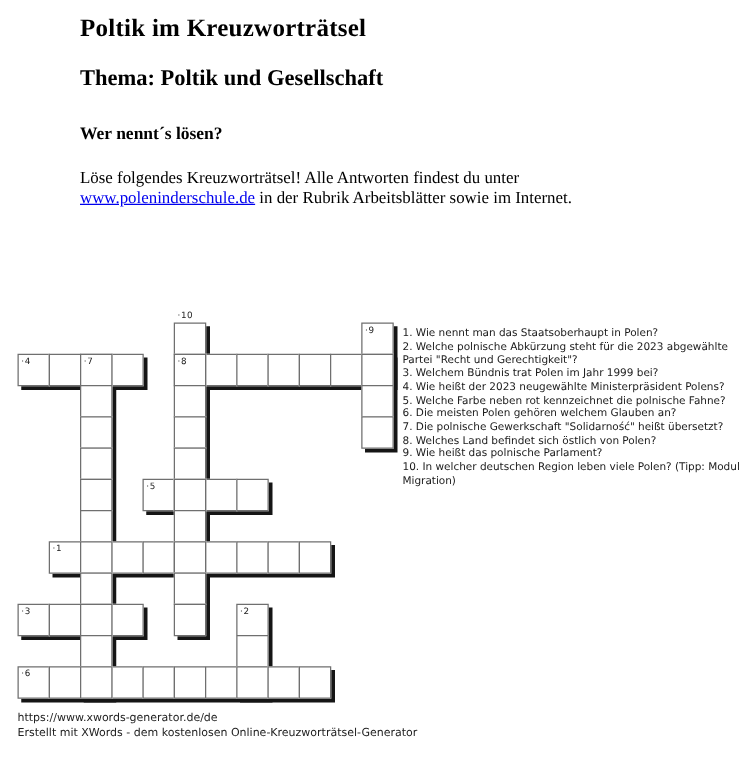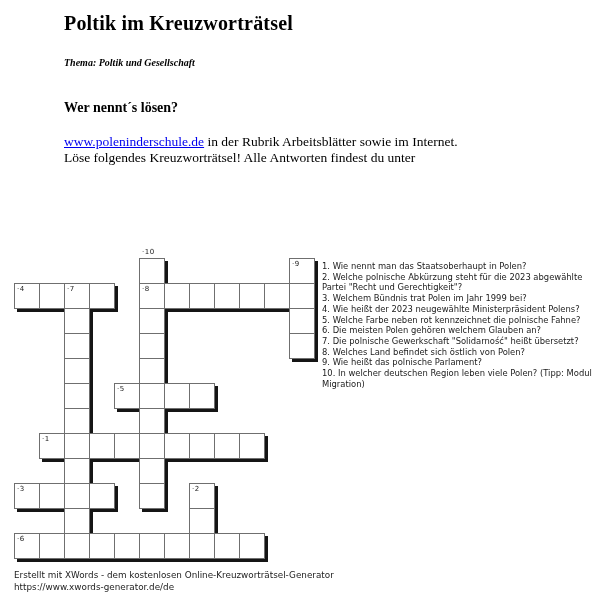--- a/index.html
+++ b/index.html
@@ -3,21 +3,21 @@
 <meta charset="utf-8">
 <style>
   html,body{margin:0;padding:0;}
   body{
     width:600px;height:609px;background:#ffffff;position:relative;
     font-family:"Liberation Serif", serif;color:#000;overflow:hidden;
   }
   .abs{position:absolute;}
   
   .title{left:64px;top:12px;font-size:20px;font-weight:bold;letter-spacing:0.2px;}
-  .meta{left:64px;top:54px;font-size:10px;font-weight:bold;line-height:17px;font-style:italic;}
+  .meta{left:64px;top:54px;font-size:18px;font-weight:bold;line-height:17px;}
   .challenge{left:64px;top:100px;font-size:14px;font-weight:bold;}
   .intro{left:64px;top:134px;font-size:13.5px;line-height:15.8px;}
   .intro a{text-decoration:underline;}
   
   #crossword .shadow{position:absolute;}
   #crossword .word-block{position:absolute;}
   #crossword .cell{position:absolute;background:#ffffff;border:1px solid #6f6f6f;box-sizing:border-box;}
   #crossword .clue-num{
     position:absolute;font-family:"DejaVu Sans", sans-serif;font-size:7px;
     color:#1a1a1a;line-height:7px;white-space:nowrap;letter-spacing:0.5px;
@@ -38,22 +38,22 @@
 
 <div class="abs title">Poltik im Kreuzworträtsel</div>
 
 <div class="abs meta">
   <div>Thema: Poltik und Gesellschaft</div>
 </div>
 
 <div class="abs challenge">Wer nennt´s lösen?</div>
 
 <div class="abs intro">
+  <div>Löse folgendes Kreuzworträtsel! Alle Antworten findest du unter</div>
   <div><a href="#" id="intro-link" style="color: rgb(0, 0, 238);">www.poleninderschule.de</a><span> in der Rubrik Arbeitsblätter sowie im Internet.</span></div>
-  <div>Löse folgendes Kreuzworträtsel! Alle Antworten findest du unter</div>
 </div>
 
 <div id="crossword" class="abs" style="left:0;top:0;width:600px;height:609px;">
     <div class="shadow" style="left: 42px; top: 436px; width: 226px; height: 26px; background: rgb(21, 21, 21);"></div>
     <div class="shadow" style="left: 192px; top: 486px; width: 26px; height: 76px; background: rgb(21, 21, 21);"></div>
     <div class="shadow" style="left: 17px; top: 486px; width: 101px; height: 26px; background: rgb(21, 21, 21);"></div>
     <div class="shadow" style="left: 17px; top: 286px; width: 101px; height: 26px; background: rgb(21, 21, 21);"></div>
     <div class="shadow" style="left: 117px; top: 386px; width: 101px; height: 26px; background: rgb(21, 21, 21);"></div>
     <div class="shadow" style="left: 17px; top: 536px; width: 251px; height: 26px; background: rgb(21, 21, 21);"></div>
     <div class="shadow" style="left: 67px; top: 286px; width: 26px; height: 276px; background: rgb(21, 21, 21);"></div>
@@ -165,15 +165,15 @@
     <div>4. Wie heißt der 2023 neugewählte Ministerpräsident Polens?</div>
     <div>5. Welche Farbe neben rot kennzeichnet die polnische Fahne?</div>
     <div>6. Die meisten Polen gehören welchem Glauben an?</div>
     <div>7. Die polnische Gewerkschaft "Solidarność" heißt übersetzt?</div>
     <div>8. Welches Land befindet sich östlich von Polen?</div>
     <div>9. Wie heißt das polnische Parlament?</div>
     <div>10. In welcher deutschen Region leben viele Polen? (Tipp: Modul Migration)</div>
   </div>
 
 <div class="abs footer">
+  <div>https://www.xwords-generator.de/de</div>
   <div>Erstellt mit XWords - dem kostenlosen Online-Kreuzworträtsel-Generator</div>
-  <div>https://www.xwords-generator.de/de</div>
 </div>
 
 </body></html>

